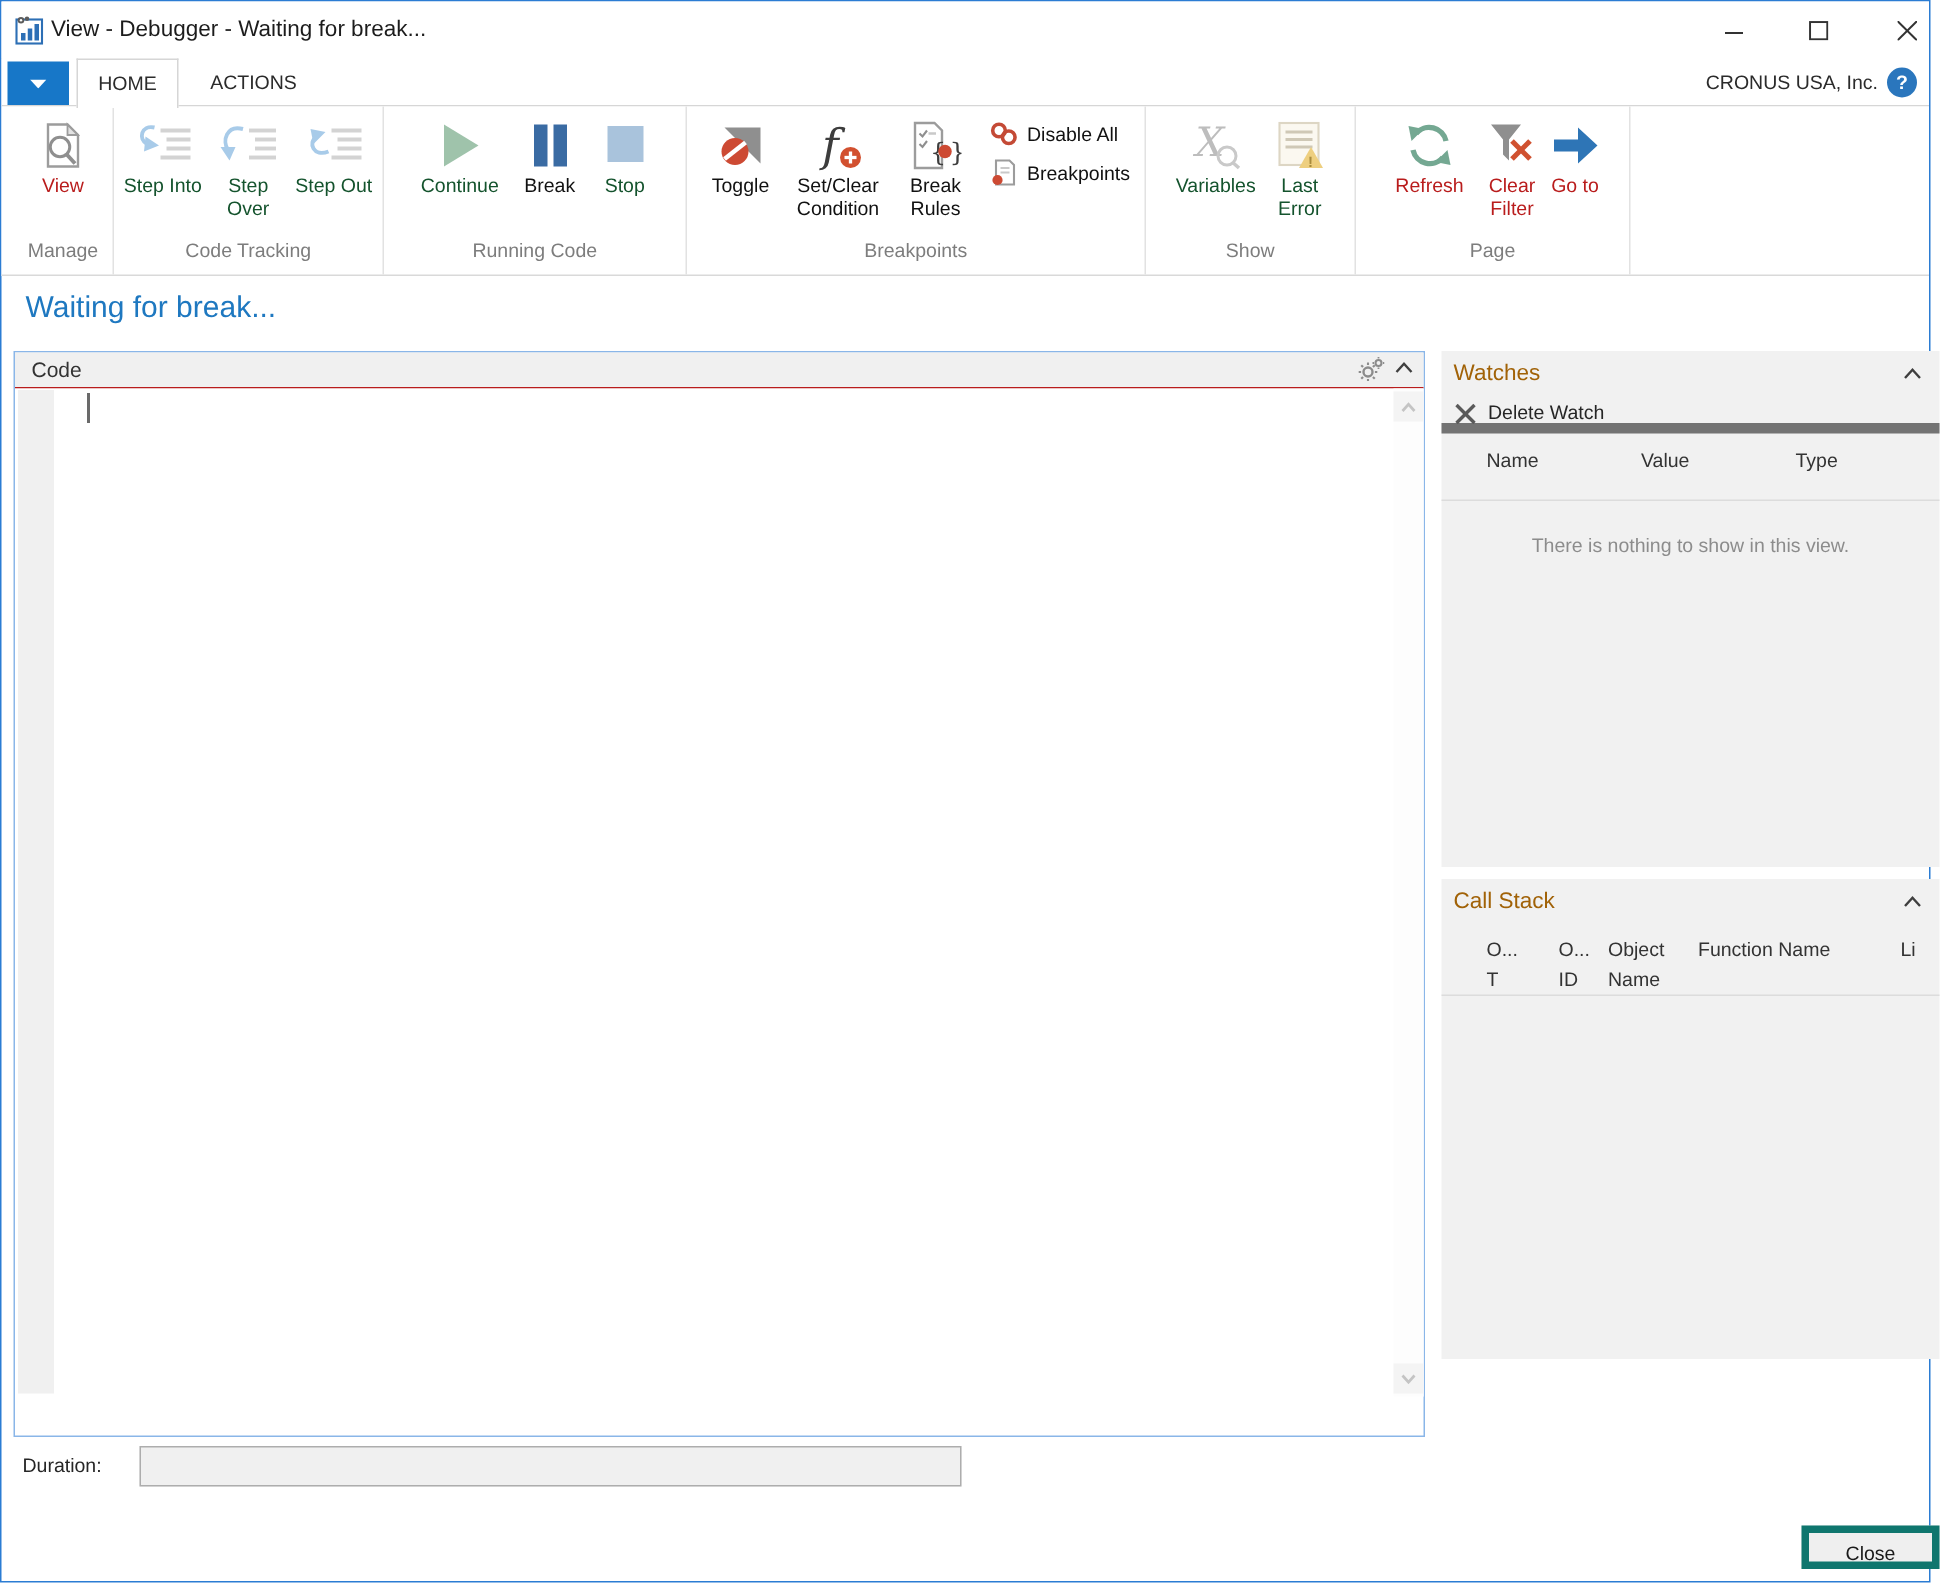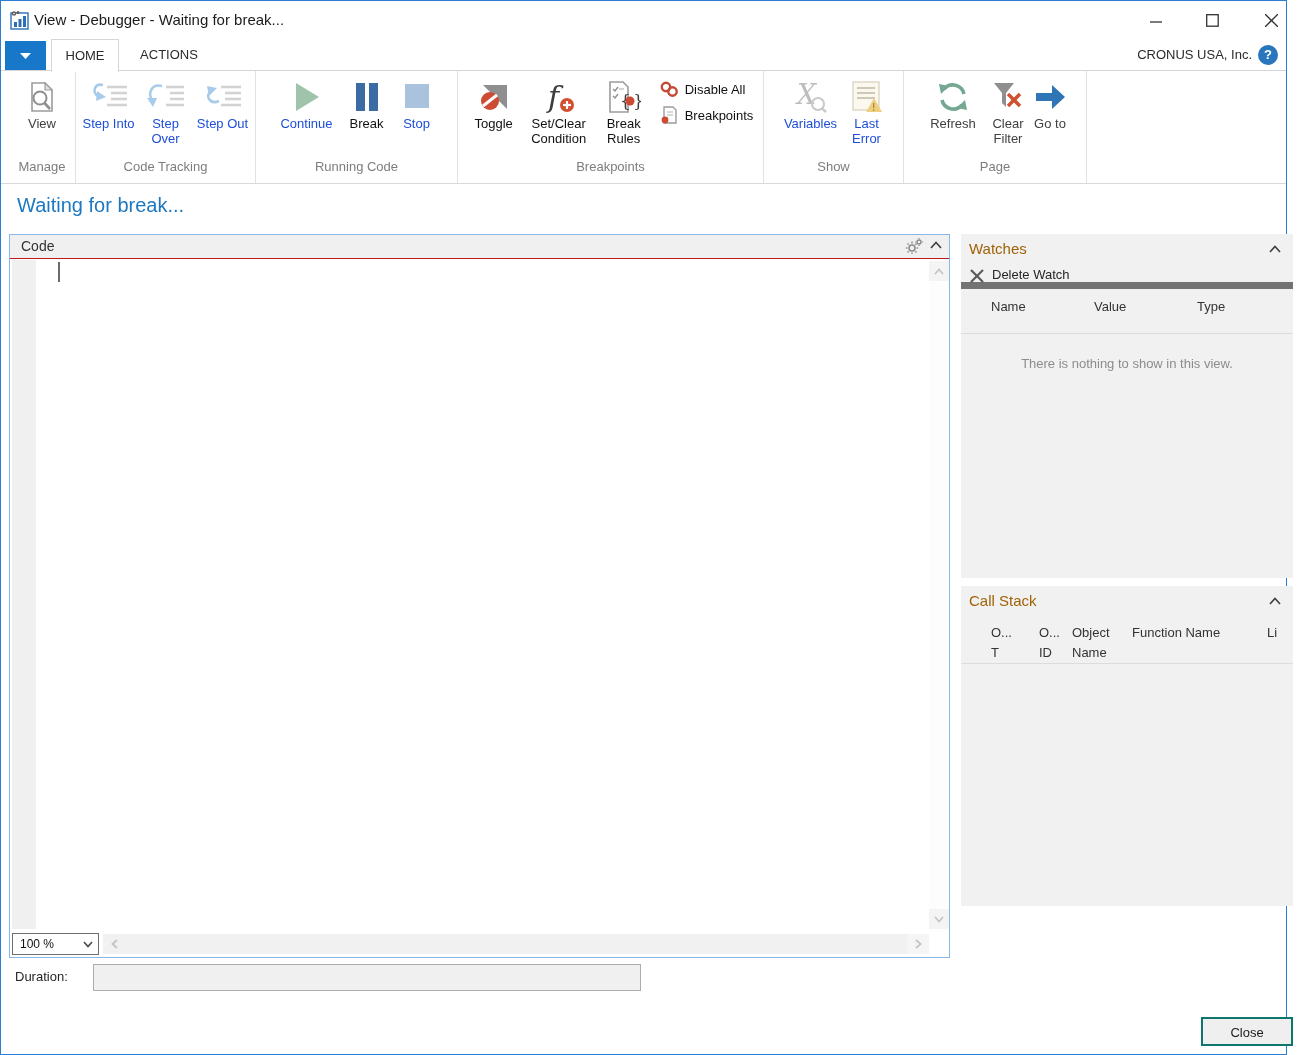--- a/index.html
+++ b/index.html
@@ -25,23 +25,23 @@
 
   
   .ribbon { position:absolute; top:70px; left:0; right:0; height:113px; background:#fff; border-bottom:1px solid #d9d9d9; display:flex; padding-left:8px; }
   .rgroup { position:relative; border-right:1px solid #e2e2e2; display:flex; flex-direction:column; }
   .rgroup .btnzone { flex:1; display:flex; justify-content:center; align-items:flex-start; padding-top:7px; }
   .rgroup .glabel { height:24px; text-align:center; color:#7d7d7d; font-size:13px; }
   .g-manage { width:67px; } .g-tracking { width:180px; } .g-running { width:202px; }
   .g-breakpoints { width:306px; } .g-show { width:140px; } .g-page { width:183px; }
   .rbtn { display:flex; flex-direction:column; align-items:center; margin:0 1px; cursor:default; }
   .rbtn .ic { height:38px; display:flex; align-items:center; justify-content:center; }
-  .rbtn .lbl { font-size:13px; line-height:15px; text-align:center; color:#404040; }
+  .rbtn .lbl { font-size:13px; line-height:15px; text-align:center; color:#b91c1c; }
   .rbtn.dark .lbl { color:#111; }
-  .rbtn.disabled .lbl { color:#1d4ed8; }
+  .rbtn.disabled .lbl { color:#14532d; }
   .w56{width:56px;} .w55{width:55px;} .w66{width:66px;} .w50{width:50px;} .w46{width:46px;}
   .w76{width:76px;} .w64{width:64px;} .w44{width:44px;} .w60{width:60px;} .w34{width:34px;}
   .smallcol { display:flex; flex-direction:column; gap:8px; margin-left:10px; padding-top:3px; }
   .sbtn { display:flex; align-items:center; gap:6px; font-size:13px; color:#111; white-space:nowrap; }
 
   
   .status-heading { position:absolute; left:16px; top:193px; font-size:20px; color:#1e78c0; }
 
   
   .codepanel { position:absolute; left:8px; top:233px; width:941px; height:724px; border:1px solid #8ab6e8; background:#fff; }
@@ -81,21 +81,21 @@
   .cscols span { position:absolute; white-space:nowrap; }
   .cs-c1 { left:30px; top:5px; } .cs-c1b { left:30px; top:25px; }
   .cs-c2 { left:78px; top:5px; } .cs-c2b { left:78px; top:25px; }
   .cs-c3 { left:111px; top:5px; } .cs-c3b { left:111px; top:25px; }
   .cs-c4 { left:171px; top:5px; }
   .cs-c5 { left:306px; top:5px; }
 
   
   .duration-label { position:absolute; left:14px; top:968px; font-size:13px; color:#262626; }
   .duration-field { position:absolute; left:92px; top:963px; width:548px; height:27px; background:#f0f0f0; border:1px solid #adadad; }
-  .close-btn { position:absolute; left:1200px; top:1016px; width:92px; height:29px; background:#efefef; border:2px solid #0f766e; font-size:13px; color:#1a1a1a; text-align:center; line-height:27px; }
+  .close-btn { position:absolute; left:1200px; top:1016px; width:92px; height:29px; background:#efefef; border:5px solid #0f766e; font-size:13px; color:#1a1a1a; text-align:center; line-height:27px; }
 </style>
 </head>
 <body>
 
 <div id="window">
 
   <div class="titlebar">
     <svg class="app-icon" viewBox="0 0 20 20">
       <rect x="1" y="3" width="17" height="16" fill="#fff" stroke="#2d6fb5" stroke-width="1.4"></rect>
       <rect x="4" y="12" width="3" height="5" fill="#2d6fb5"></rect>
@@ -395,40 +395,20 @@
               <polyline points="1,6 5,1.5 9,6" fill="none" stroke="#c4c4c4" stroke-width="1.8"></polyline>
             </svg>
         </div>
         <div class="sb bot">
           <svg width="10" height="7" viewBox="0 0 10 7">
               <polyline points="1,1 5,5.5 9,1" fill="none" stroke="#c4c4c4" stroke-width="1.8"></polyline>
             </svg>
         </div>
       </div>
     </div>
-    <div class="codefoot">
-      <div class="zoomsel">
-        <span class="val">100 %</span>
-        <svg class="chev" width="10" height="7" viewBox="0 0 10 7">
-          <polyline points="1,1 5,5.5 9,1" fill="none" stroke="#444" stroke-width="1.5"></polyline>
-        </svg>
-      </div>
-      <div class="hscroll">
-        <div class="sb l">
-          <svg width="7" height="10" viewBox="0 0 7 10">
-              <polyline points="6,1 1.5,5 6,9" fill="none" stroke="#c4c4c4" stroke-width="1.8"></polyline>
-            </svg>
-        </div>
-        <div class="sb r">
-          <svg width="7" height="10" viewBox="0 0 7 10">
-              <polyline points="1,1 5.5,5 1,9" fill="none" stroke="#c4c4c4" stroke-width="1.8"></polyline>
-            </svg>
-        </div>
-      </div>
-    </div>
   </div>
 
   <div class="panel panel-watches">
     <div class="ptitle">Watches</div>
     <svg class="pchev" width="12" height="8" viewBox="0 0 12 8">
       <polyline points="1,7 6,1.5 11,7" fill="none" stroke="#3f3f3f" stroke-width="1.6"></polyline>
     </svg>
     <div class="wtoolbar">
       <svg class="xic" width="14" height="14" viewBox="0 0 14 14">
         <line x1="1" y1="1" x2="13" y2="13" stroke="#5a5a5a" stroke-width="2.2"></line>

